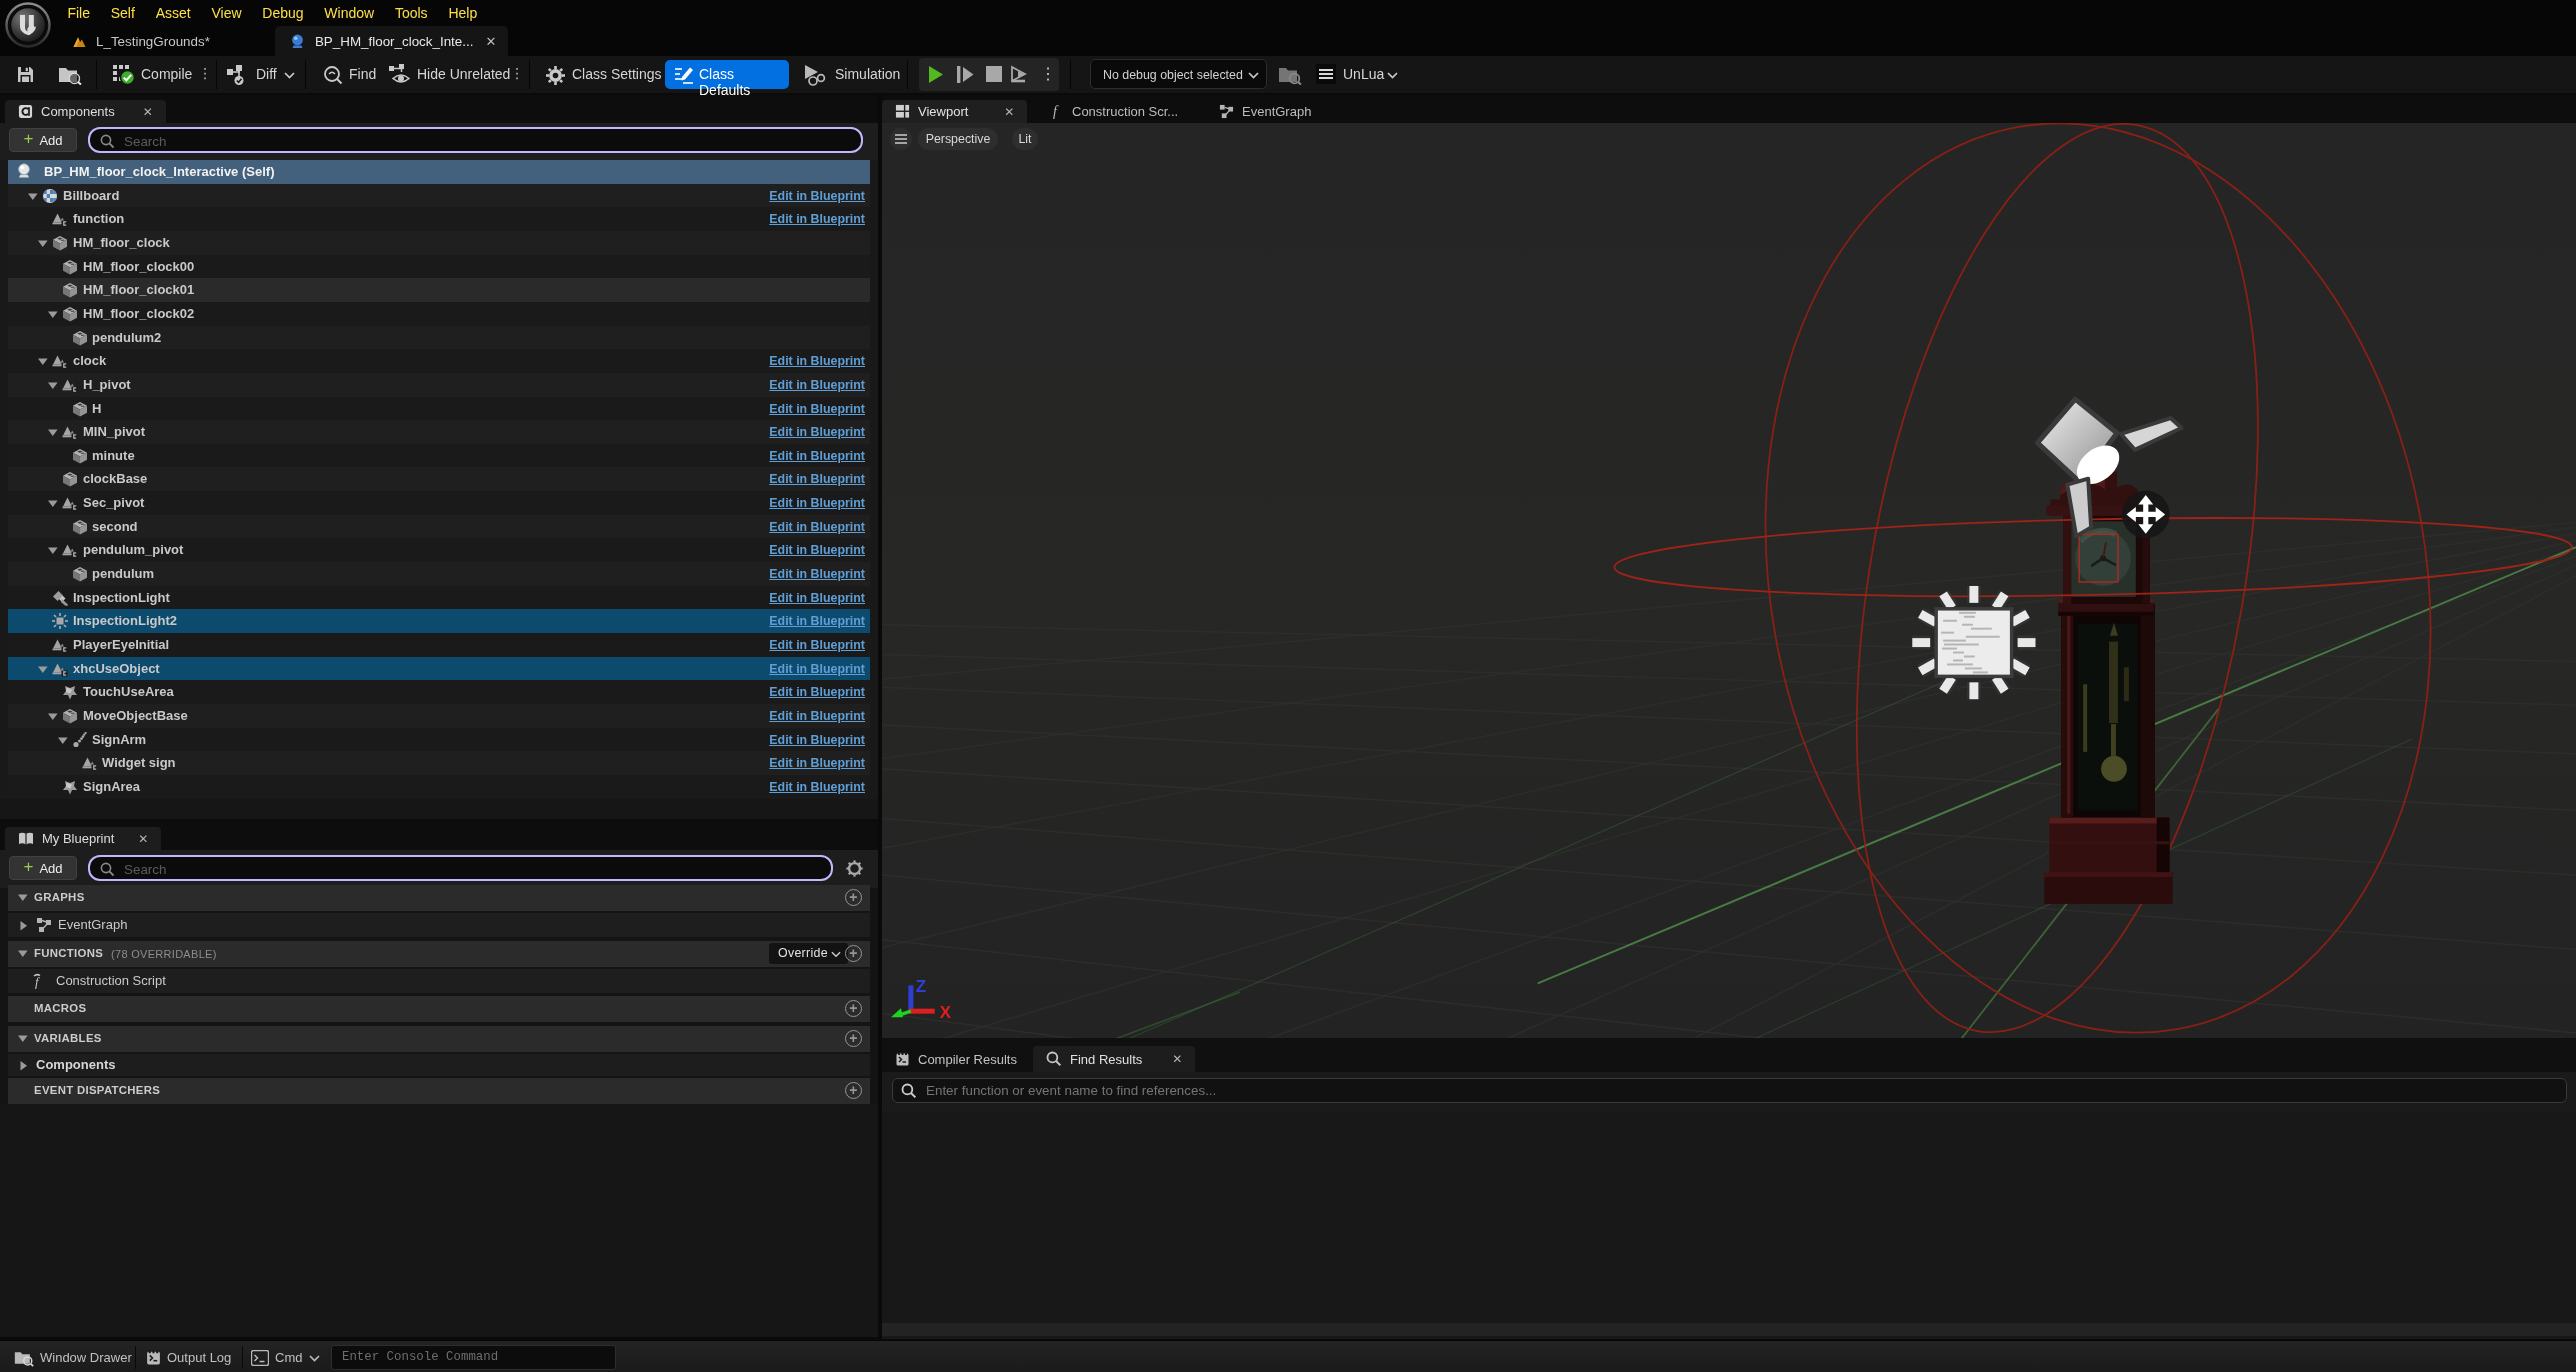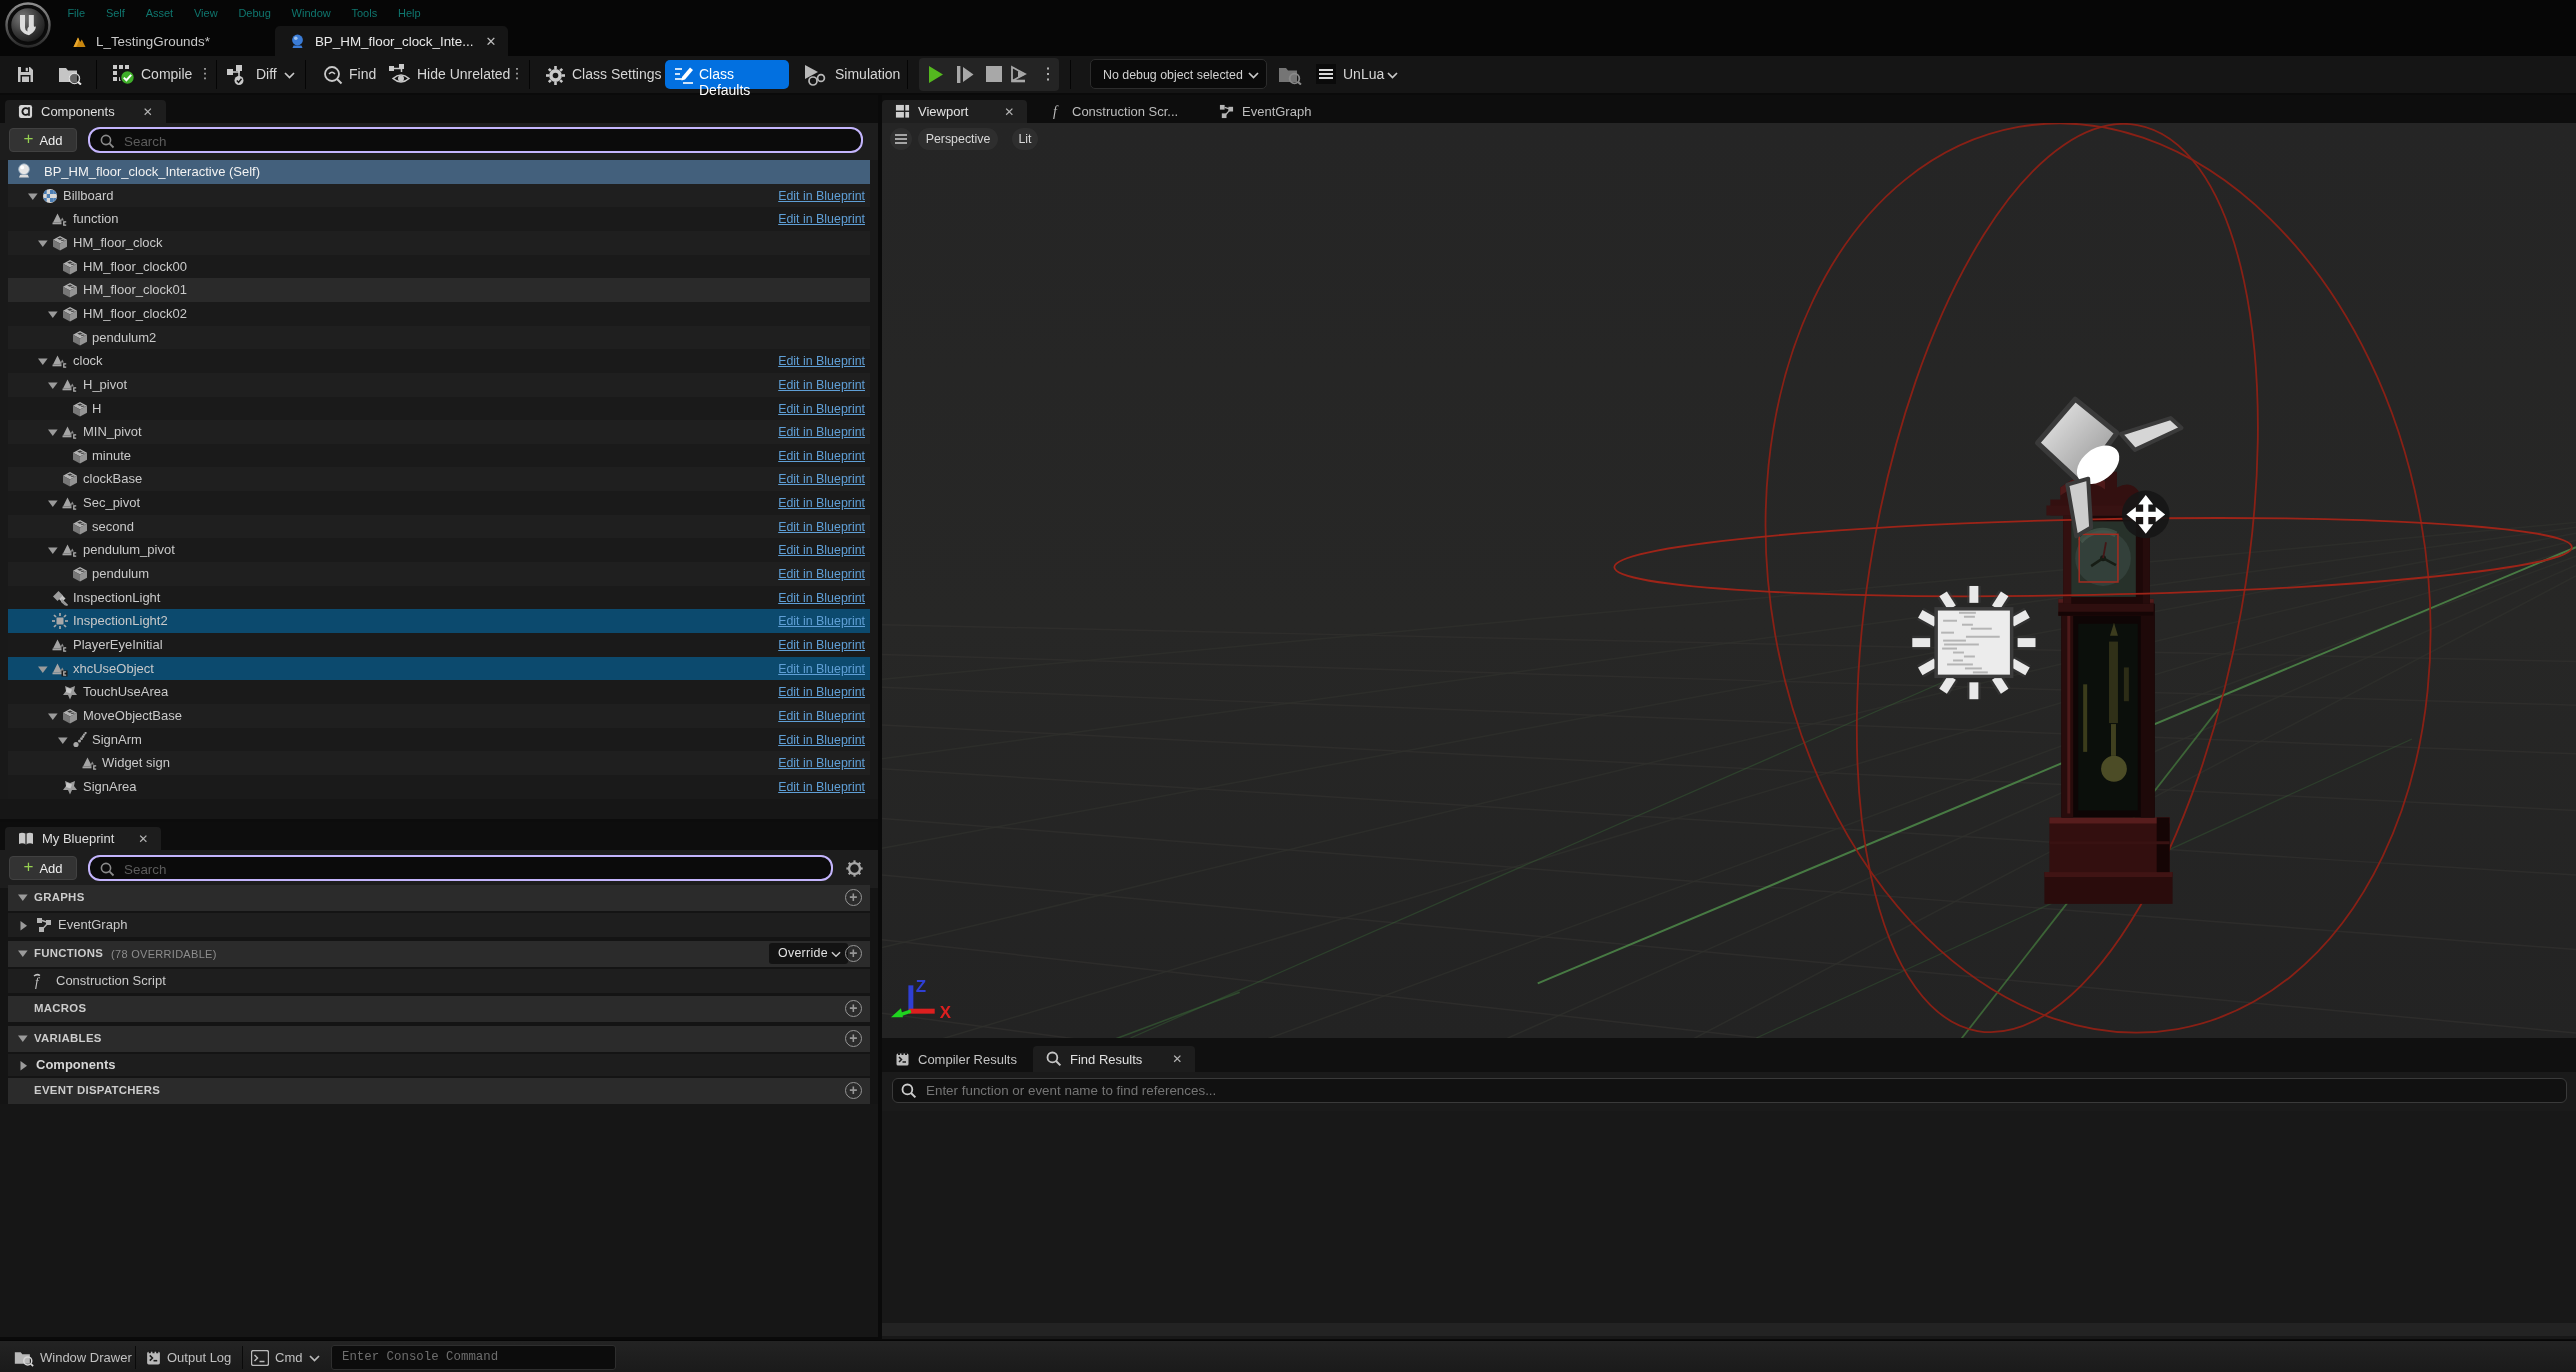--- a/index.html
+++ b/index.html
@@ -2,38 +2,38 @@
 <html><head>
 <meta charset="utf-8">
 <style>
 * { margin:0; padding:0; box-sizing:border-box; }
 html,body { width:2576px; height:1372px; }
 body { background:#0a0a0a; font-family:"Liberation Sans",sans-serif; overflow:hidden; position:relative; color:#cfcfcf; }
 .abs { position:absolute; }
 svg { display:block; }
 
 #topbar { position:absolute; left:0; top:0; width:2576px; height:56px; background:#060606; }
-#menus { position:absolute; left:57px; top:0; height:26px; display:flex; align-items:center; gap:0; font-size:11px; color:#0f766e; }
+#menus { position:absolute; left:57px; top:0; height:26px; display:flex; align-items:center; gap:0; font-size:14px; color:#fde047; }
 #menus span { padding:0 10.4px; }
 #doctabs { position:absolute; left:56px; top:26px; height:30px; display:flex; }
 .doctab { height:30px; display:flex; align-items:center; font-size:13.4px; color:#c8c8c8; padding:0 10px; }
 .doctab.active { background:#151515; color:#e8e8e8; border-radius:5px 5px 0 0; }
 
 #toolbar { position:absolute; left:0; top:56px; width:2576px; height:37px; background:#151515; }
 .tbtxt { font-size:14px; color:#d6d6d6; }
 .tbsep { position:absolute; top:4px; height:29px; width:1px; background:#050505; }
 
 .tabstrip { position:absolute; background:#0d0d0d; }
 .ptab { position:absolute; top:5px; height:23px; border-radius:4px 4px 0 0; display:flex; align-items:center; font-size:13px; color:#d0d0d0; }
 .searchbox { position:absolute; background:#0b0b0b; border:2px solid #c4b5fd; border-radius:12px; }
 .search-ph { color:#5c5c5c; font-size:13.4px; }
 .addbtn { position:absolute; background:#333333; border:1px solid #414141; border-radius:4px; display:flex; align-items:center; justify-content:center; font-size:13px; color:#efefef; }
 
 #leftcol { position:absolute; left:0; top:95px; width:878px; height:1241px; background:#141414; }
-.trow { position:absolute; left:8px; width:862px; height:24px; font-size:13px; color:#c9c9c9; }
+.trow { position:absolute; left:8px; width:862px; height:24px; font-size:13px; color:#c9c9c9;font-weight:bold; }
 .trow .nm { position:absolute; top:4px; }
 .edit-link { position:absolute; right:5px; top:4.5px; font-size:12.4px; color:#5f9fd6; text-decoration:underline; }
 .sect { position:absolute; left:8px; width:862px; background:#2b2b2b; color:#cccccc; font-weight:bold; font-size:11.4px; letter-spacing:0.3px; }
 .srow { position:absolute; left:8px; width:862px; background:#1e1e1e; font-size:13px; color:#c9c9c9; }
 .plus-circ { position:absolute; width:17px; height:17px; border:1.5px solid #969696; border-radius:50%; color:#969696; font-size:14px; line-height:14px; text-align:center; }
 
 #viewport { position:absolute; left:882px; top:123px; width:1694px; height:915px; background:#242424; overflow:hidden; }
 .pill { position:absolute; background:#2e2e2e; border-radius:11px; color:#d8d8d8; font-size:12.4px; display:flex; align-items:center; justify-content:center; }
 #statusbar { position:absolute; left:0; top:1340px; width:2576px; height:33px; background:linear-gradient(#232323,#1a1a1a); border-top:1px solid #060606; }
 .sbtxt { font-size:13px; color:#c0c0c0; }

